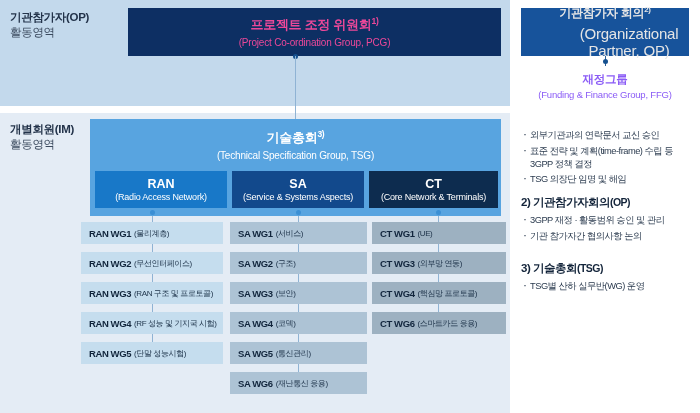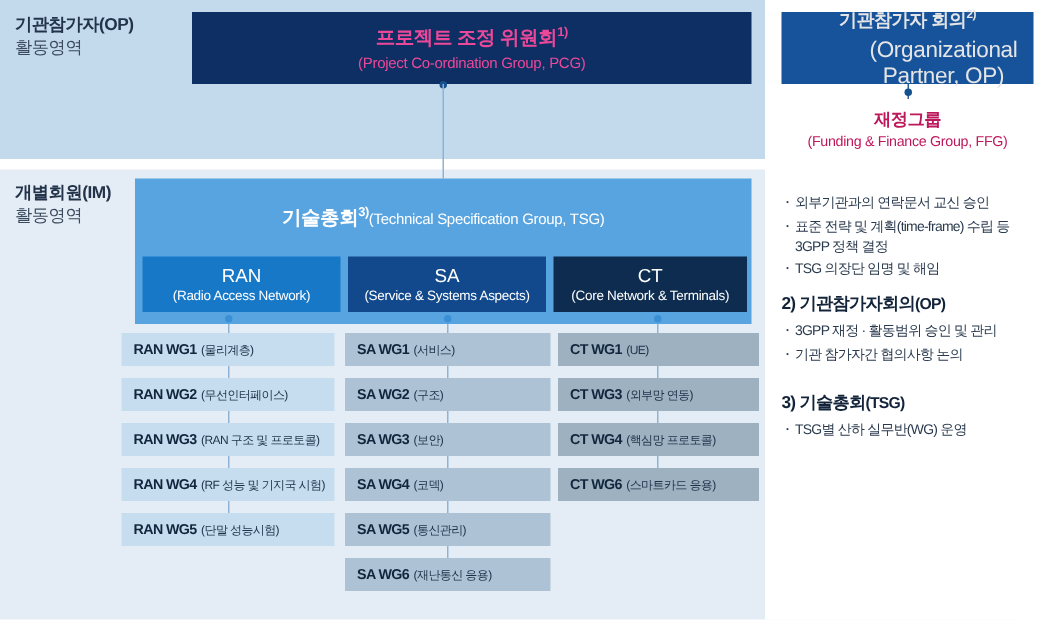--- a/index.html
+++ b/index.html
@@ -54,44 +54,44 @@
 
   #op-box {
     left: 521px; top: 8px; width: 168px; height: 48px;
     background: #17539b; color: #e5e5e5;
   }
   #op-box .kr { font-size: 12px; }
   #op-box .en { font-size: 15px; margin-top: 3px; margin-left: 48px; }
 
   #ffg-box {
     left: 521px; top: 66px; width: 168px; height: 40px;
-    background: #ffffff; color: #be185d;
+    background: #ffffff; color: #8b5cf6;
   }
   #ffg-box .kr { font-size: 11.5px; }
   #ffg-box .en { font-size: 9.5px; margin-top: 2px; }
 
   
   #tsg-panel {
     position: absolute; left: 90px; top: 119px; width: 411px; height: 97px;
     background: #58a4e0;
   }
   #tsg-head {
     position: absolute; left: 0; top: 0; width: 411px; height: 52px;
-    display: flex; flex-direction: row; align-items: center;
+    display: flex; flex-direction: column; align-items: center;
     justify-content: center; color: #ffffff; text-align: center;
   }
   #tsg-head .kr { font-size: 13px; font-weight: bold; letter-spacing: -0.3px; }
   #tsg-head .en { font-size: 10px; margin-top: 3px; letter-spacing: -0.2px; }
 
   .tsg-group {
     position: absolute; top: 52px; height: 37px;
     display: flex; flex-direction: column; align-items: center;
     justify-content: center; color: #ffffff; text-align: center;
   }
-  .tsg-group .kr { font-size: 12.5px; font-weight: normal; line-height: 14px; }
+  .tsg-group .kr { font-size: 12.5px; font-weight: bold; line-height: 14px; }
   .tsg-group .en { font-size: 9px; margin-top: 1px; letter-spacing: -0.2px; text-align: right; }
 
   #grp-ran { left: 5px;   width: 132px; background: #1878c8; }
   #grp-sa  { left: 142px; width: 132px; background: #12498c; }
   #grp-ct  { left: 279px; width: 129px; background: #0d2c4f; }
 
   
   .wg-col { position: absolute; top: 222px; }
   #col-ran { left: 81px;  width: 142px; }
   #col-sa  { left: 230px; width: 137px; }

